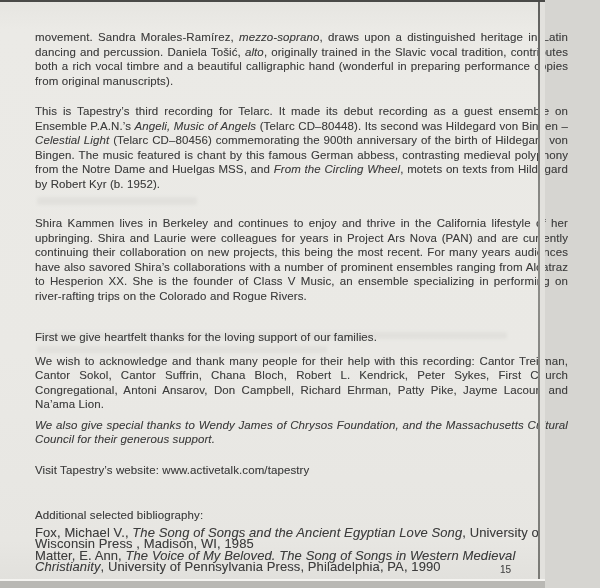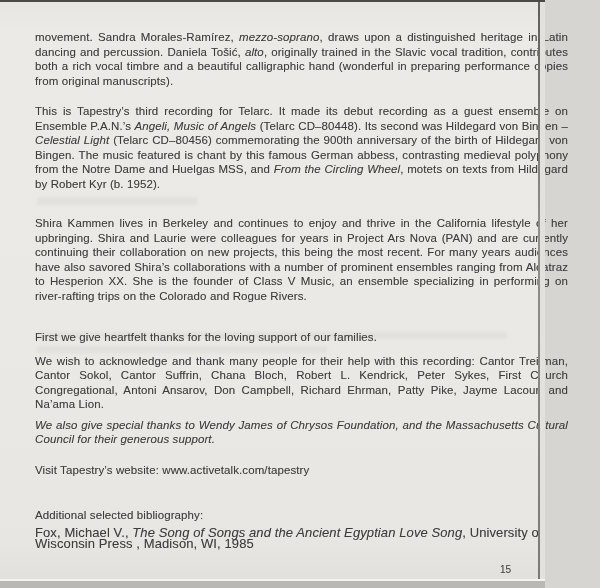--- a/index.html
+++ b/index.html
@@ -114,20 +114,21 @@
     <p class="para p-acknowledge"><span style="">We wish to acknowledge and thank many people for their help with this recording: Cantor Treitman, Cantor Sokol, Cantor Suffrin, Chana Bloch, Robert L. Kendrick, Peter Sykes, First Church Congregational, Antoni Ansarov, Don Campbell, Richard Ehrman, Patty Pike, Jayme Lacour, and Na’ama Lion.</span></p>
 
     <p class="para p-special"><span style="font-style: italic;">We also give special thanks to Wendy James of Chrysos Foundation, and the Massachusetts Cultural Council for their generous support.</span></p>
 
     <p class="para p-website"><span>Visit Tapestry’s website: www.activetalk.com/tapestry</span></p>
 
     <p class="biblio-heading">Additional selected bibliography:</p>
 
     <div>
       <p class="biblio-entry"><span>Fox, Michael V., </span><span style="font-style: italic;">The Song of Songs and the Ancient Egyptian Love Song</span><span>, University of Wisconsin Press , Madison, WI, 1985</span></p>
+      <p class="biblio-entry"><span>Matter, E. Ann, </span><span style="font-style: italic;">The Voice of My Beloved. The Song of Songs in Western Medieval Christianity</span><span>, University of Pennsylvania Press, Philadelphia, PA, 1990</span></p>
     </div>
 
   </div>
 
   <div class="page-number">15</div>
 
   <div class="edge-top"></div>
   <div class="edge-right-outside"></div>
   <div class="edge-right-line"></div>
   <div class="edge-bottom-light"></div>

